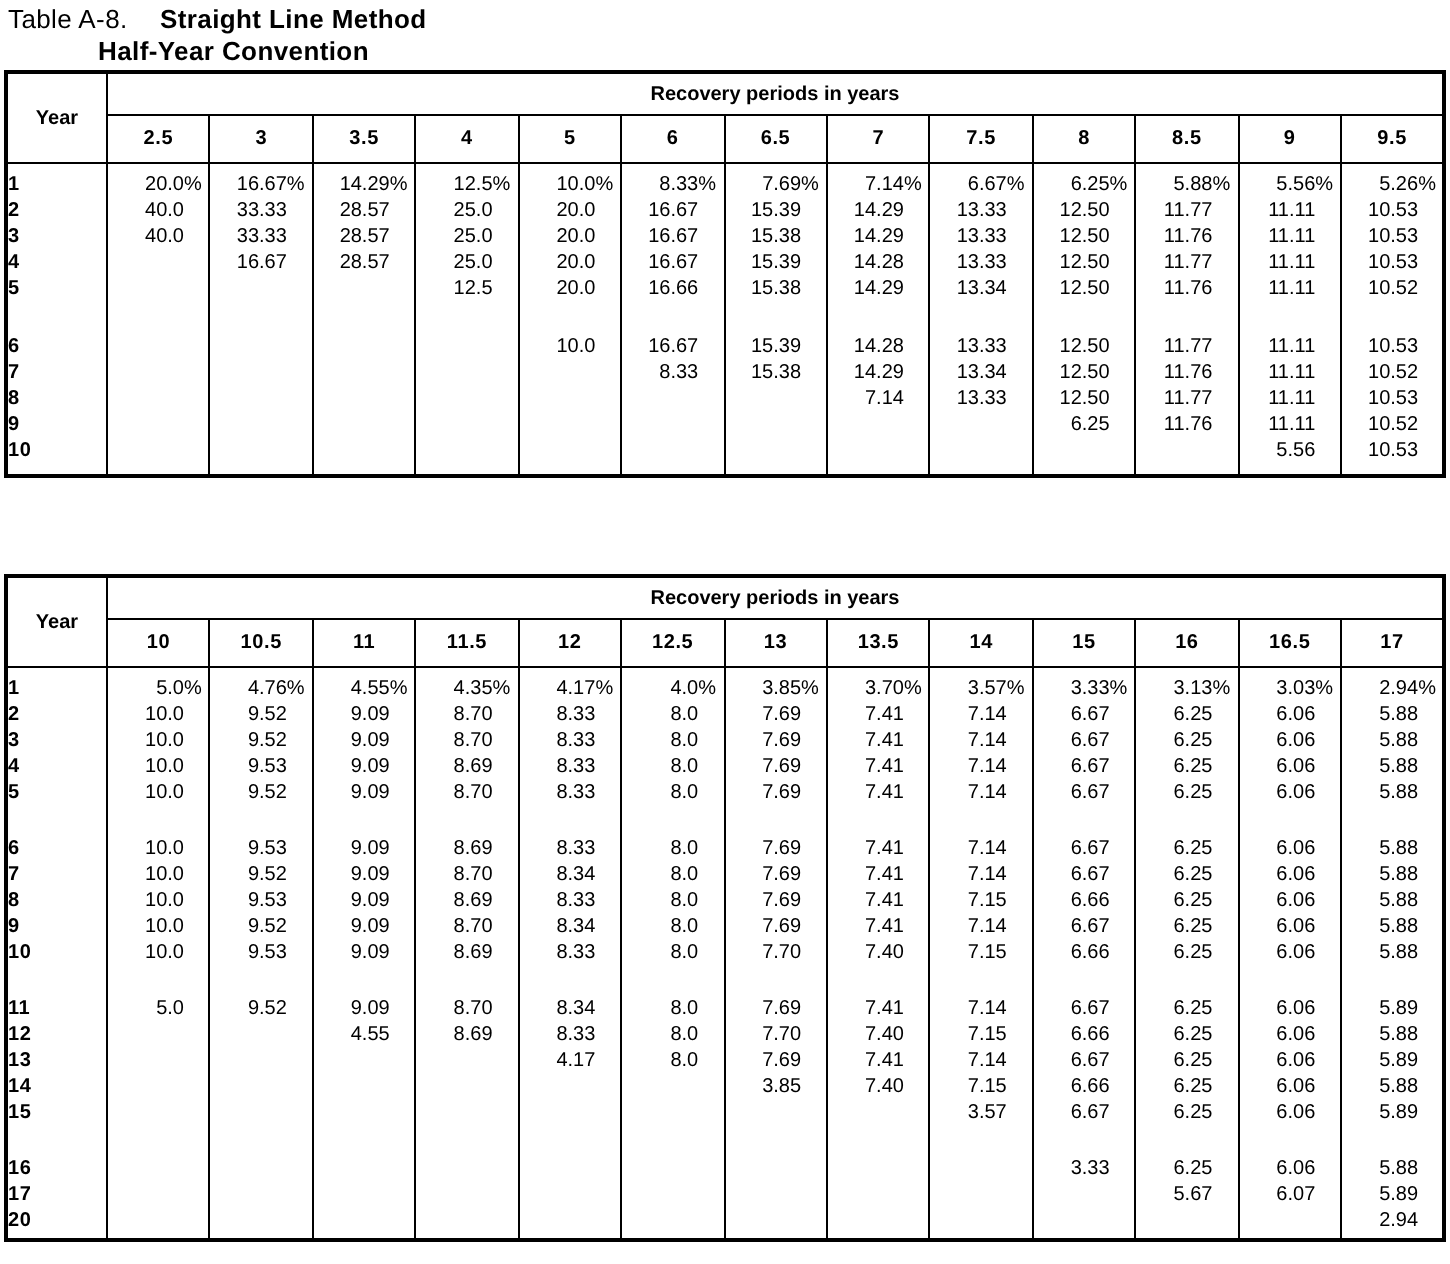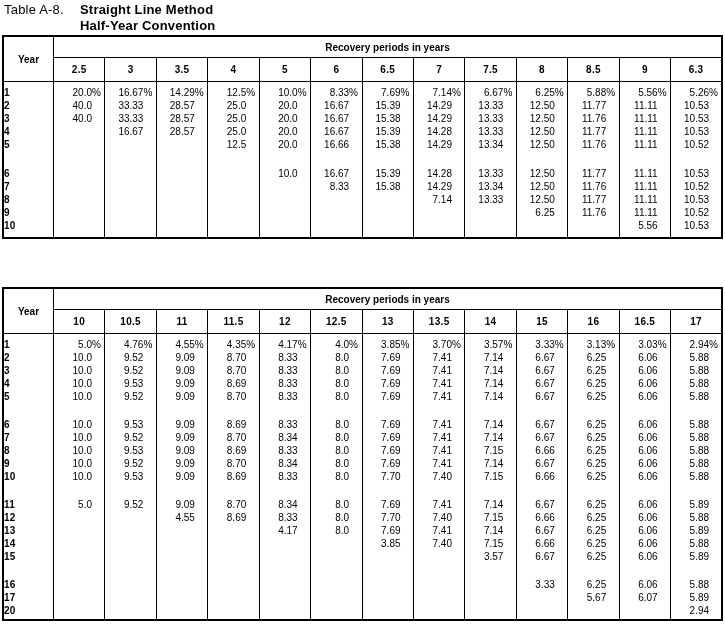--- a/index.html
+++ b/index.html
@@ -10,21 +10,21 @@
     -webkit-font-smoothing: none;
   }
   .sheet { position: relative; width: 725px; height: 632px; background: #ffffff; overflow: hidden; }
 
   .tbl-title { position: absolute; left: 4px; font-size: 13px; line-height: 16px; letter-spacing: 0.2px; }
   #title1 { top: 2px; }
   #title2 { top: 268px; }
   .t-prefix { display: inline-block; width: 76px; }
   .t-bold { font-weight: bold; }
   .t-italic { font-style: italic; }
-  #title1 .line2 { margin-left: 76px; }
+  #title1 .line2 { margin-left: 45px; }
 
   table.dep {
     position: absolute; left: 2px;
     width: 721px;
     border-collapse: collapse;
     table-layout: fixed;
     border: 2px solid #000;
   }
   #table1 { top: 35px; }
   #table2 { top: 287px; }
@@ -86,21 +86,21 @@
           <th class="col-head">3.5</th>
           <th class="col-head">4</th>
           <th class="col-head">5</th>
           <th class="col-head">6</th>
           <th class="col-head">6.5</th>
           <th class="col-head">7</th>
           <th class="col-head">7.5</th>
           <th class="col-head">8</th>
           <th class="col-head">8.5</th>
           <th class="col-head">9</th>
-          <th class="col-head">6.3</th>
+          <th class="col-head">9.5</th>
         </tr>
     </thead>
     <tbody id="body1">
         <tr class="pad-top">
           <td class="year-cell"></td>
           <td></td>
           <td></td>
           <td></td>
           <td></td>
           <td></td>

